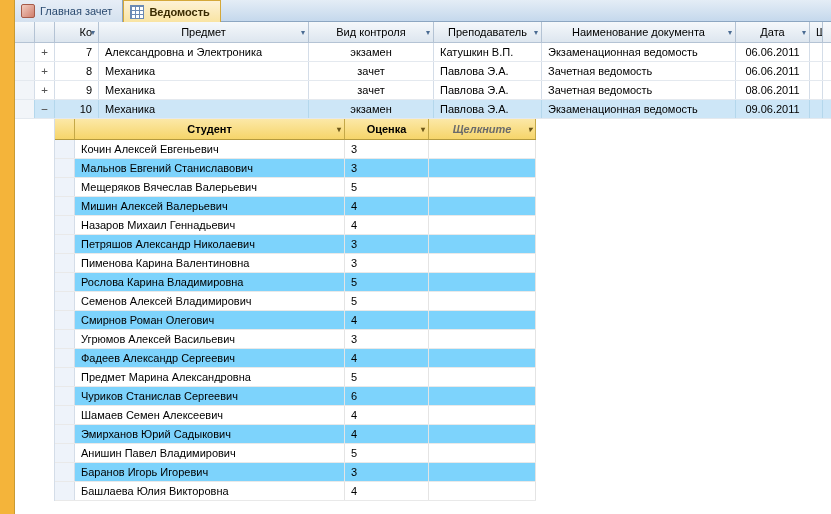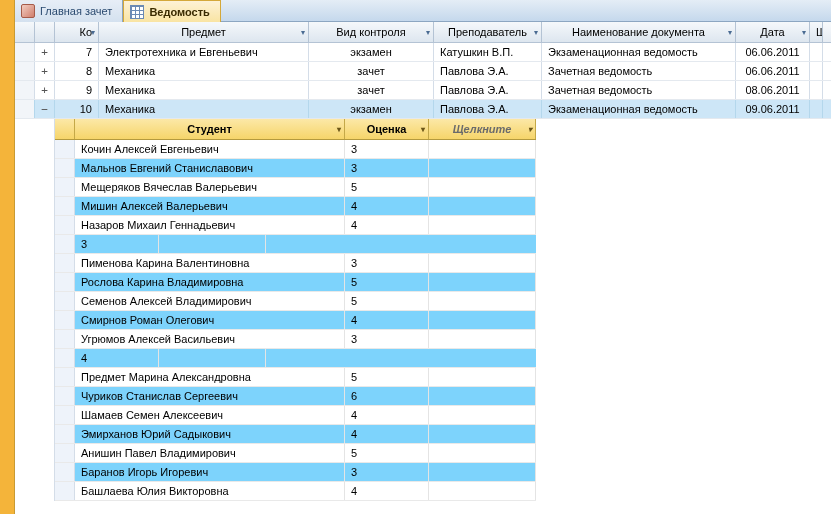--- a/index.html
+++ b/index.html
@@ -190,21 +190,21 @@
       <div class="col-last" style="justify-content:flex-start;">
           <span>Ш</span>
         </div>
     </div>
 
     <div id="main-rows">
         <div class="main-row">
           <div class="row-sel"></div>
           <div class="exp-col">+</div>
           <div class="col-ko">7</div>
-          <div class="col-subj" style="justify-content:flex-start">Электротехника и Евгеньевич</div>
+          <div class="col-subj" style="justify-content:flex-start">Александровна и Электроника</div>
           <div class="col-ctrl">экзамен</div>
           <div class="col-teach" style="justify-content:flex-start">Катушкин В.П.</div>
           <div class="col-doc" style="justify-content:flex-start">Экзаменационная ведомость</div>
           <div class="col-date">06.06.2011</div>
           <div class="col-last"></div>
         </div>
         <div class="main-row">
           <div class="row-sel"></div>
           <div class="exp-col">+</div>
           <div class="col-ko">8</div>
@@ -283,20 +283,21 @@
               <div class="col-click"></div>
             </div>
             <div class="sub-row">
               <div class="sub-selcol" style="border-right:1px solid #D4DDE8;padding:0"></div>
               <div class="col-student">Назаров Михаил Геннадьевич</div>
               <div class="col-grade">4</div>
               <div class="col-click"></div>
             </div>
             <div class="sub-row alt">
               <div class="sub-selcol" style="border-right:1px solid #D4DDE8;padding:0"></div>
+              <div class="col-student">Петряшов Александр Николаевич</div>
               <div class="col-grade">3</div>
               <div class="col-click"></div>
             </div>
             <div class="sub-row">
               <div class="sub-selcol" style="border-right:1px solid #D4DDE8;padding:0"></div>
               <div class="col-student">Пименова Карина Валентиновна</div>
               <div class="col-grade">3</div>
               <div class="col-click"></div>
             </div>
             <div class="sub-row alt">
@@ -318,20 +319,21 @@
               <div class="col-click"></div>
             </div>
             <div class="sub-row">
               <div class="sub-selcol" style="border-right:1px solid #D4DDE8;padding:0"></div>
               <div class="col-student">Угрюмов Алексей Васильевич</div>
               <div class="col-grade">3</div>
               <div class="col-click"></div>
             </div>
             <div class="sub-row alt">
               <div class="sub-selcol" style="border-right:1px solid #D4DDE8;padding:0"></div>
+              <div class="col-student">Фадеев Александр Сергеевич</div>
               <div class="col-grade">4</div>
               <div class="col-click"></div>
             </div>
             <div class="sub-row">
               <div class="sub-selcol" style="border-right:1px solid #D4DDE8;padding:0"></div>
               <div class="col-student">Предмет Марина Александровна</div>
               <div class="col-grade">5</div>
               <div class="col-click"></div>
             </div>
             <div class="sub-row alt">

